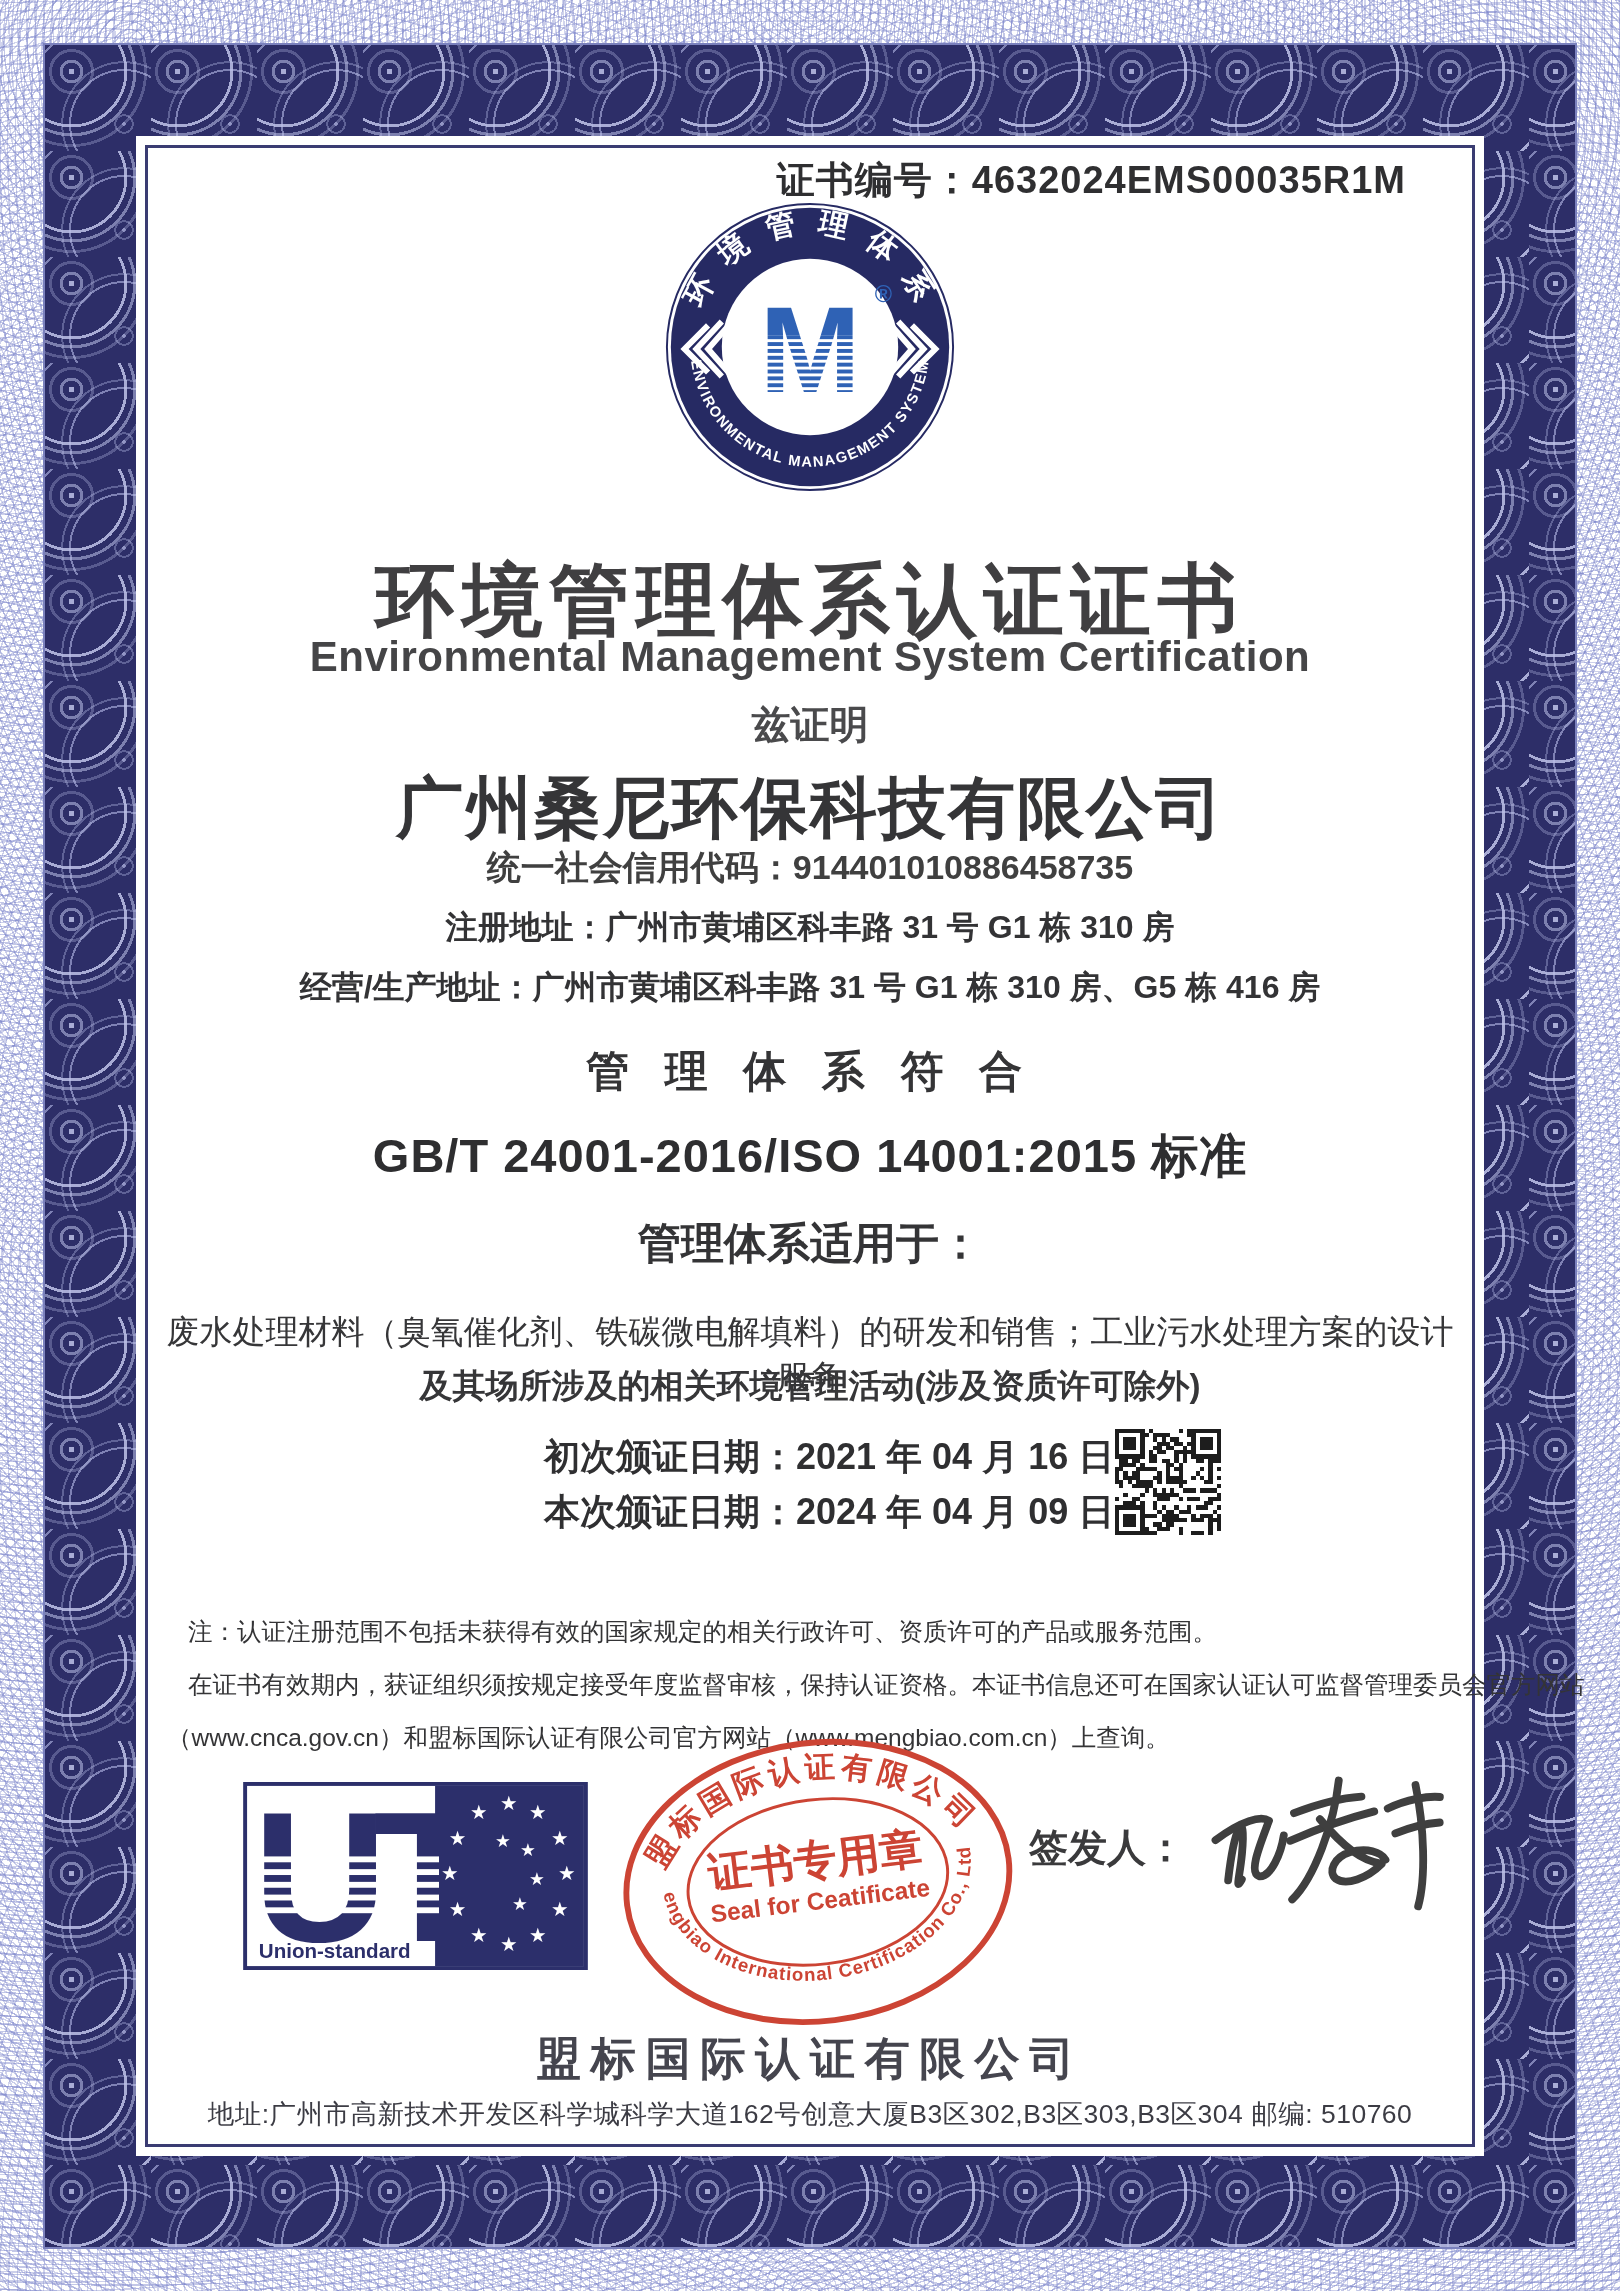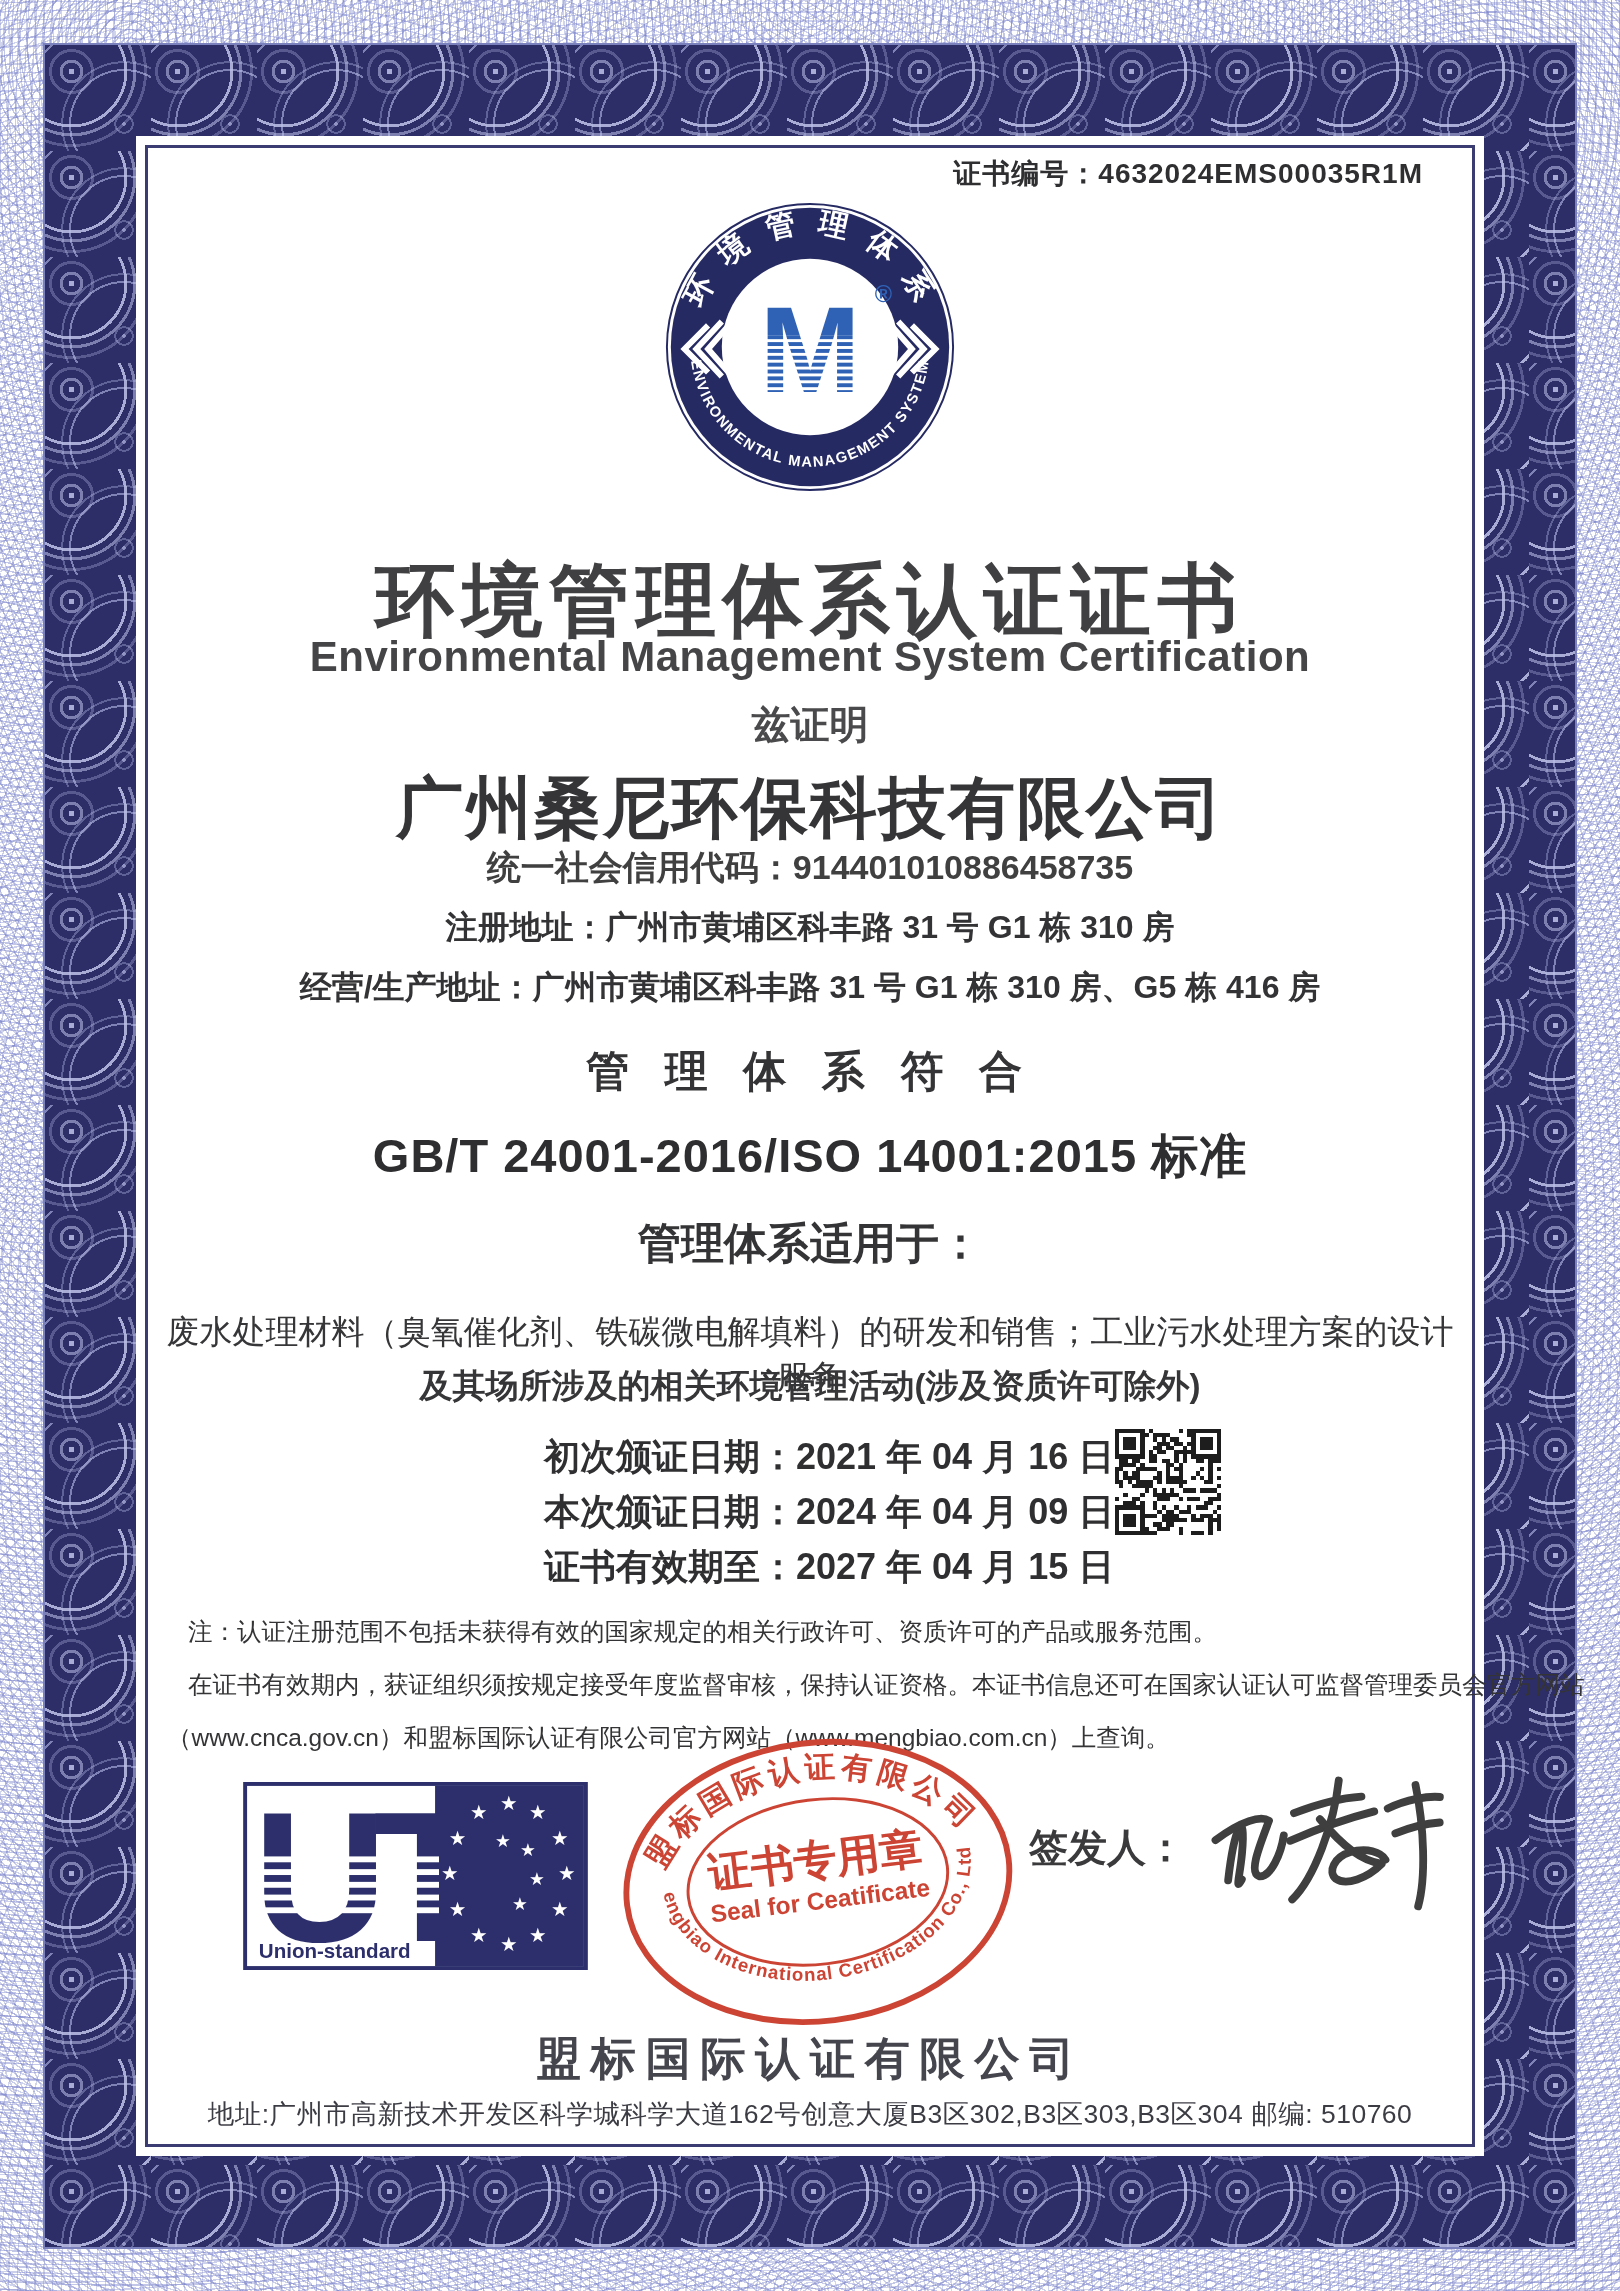--- a/index.html
+++ b/index.html
@@ -37,21 +37,21 @@
   }
   
   .sheet{
     position:absolute;inset:145px;
     background:#ffffff;
     border:3.9px solid #3a3c72;
     outline:9.8px solid #ffffff;
   }
   .abs{position:absolute;}
   .ctr{left:157px;right:157px;text-align:center;}
-  .cert-number{top:155px;right:197px;font-size:28px;font-weight:700;color:#2f2f31;letter-spacing:1px;}
+  .cert-number{top:155px;right:214px;font-size:38px;font-weight:700;color:#2f2f31;letter-spacing:1px;}
   .title-zh{top:527px;font-size:80px;font-weight:700;letter-spacing:6.9px;color:#403f41;margin-top:21px;}
   .title-en{top:633px;font-size:42px;font-weight:800;color:#454547;letter-spacing:0.5px;}
   .certify{top:698px;font-size:39px;font-weight:700;color:#4a4a4c;}
   .company{top:763px;font-size:67px;font-weight:700;color:#353537;letter-spacing:2px;}
   .credit{top:845px;font-size:34px;font-weight:700;color:#404040;}
   .addr1{top:906px;font-size:32px;font-weight:700;color:#333335;}
   .addr2{top:966px;font-size:32px;font-weight:700;color:#333335;}
   .stdhead{top:1043px;font-size:43px;font-weight:700;letter-spacing:11.8px;color:#343436;}
   .stdline{top:1125px;font-size:47px;font-weight:700;color:#2e2e30;letter-spacing:1px;}
   .scopehead{top:1215px;font-size:43px;font-weight:700;color:#343436;}
@@ -144,21 +144,20 @@
   <div class="abs ctr stdhead">管 理 体 系 符 合</div>
   <div class="abs ctr stdline">GB/T 24001-2016/ISO 14001:2015 标准</div>
 
   <div class="abs ctr scopehead">管理体系适用于：</div>
   <div class="abs ctr scope1">废水处理材料（臭氧催化剂、铁碳微电解填料）的研发和销售；工业污水处理方案的设计服务</div>
   <div class="abs ctr scope2">及其场所涉及的相关环境管理活动(涉及资质许可除外)</div>
 
   <div class="abs dates">
     <div>初次颁证日期：2021 年 04 月 16 日</div>
     <div>本次颁证日期：2024 年 04 月 09 日</div>
-    <div>证书有效期至：2027 年 04 月 15 日</div>
   </div>
   <div class="abs qr">
       <div class="qm"></div>
       <div class="qm"></div>
       <div class="qm"></div>
       <div class="qm"></div>
       <div class="qm"></div>
       <div class="qm"></div>
       <div class="qm"></div>
       <div></div>

